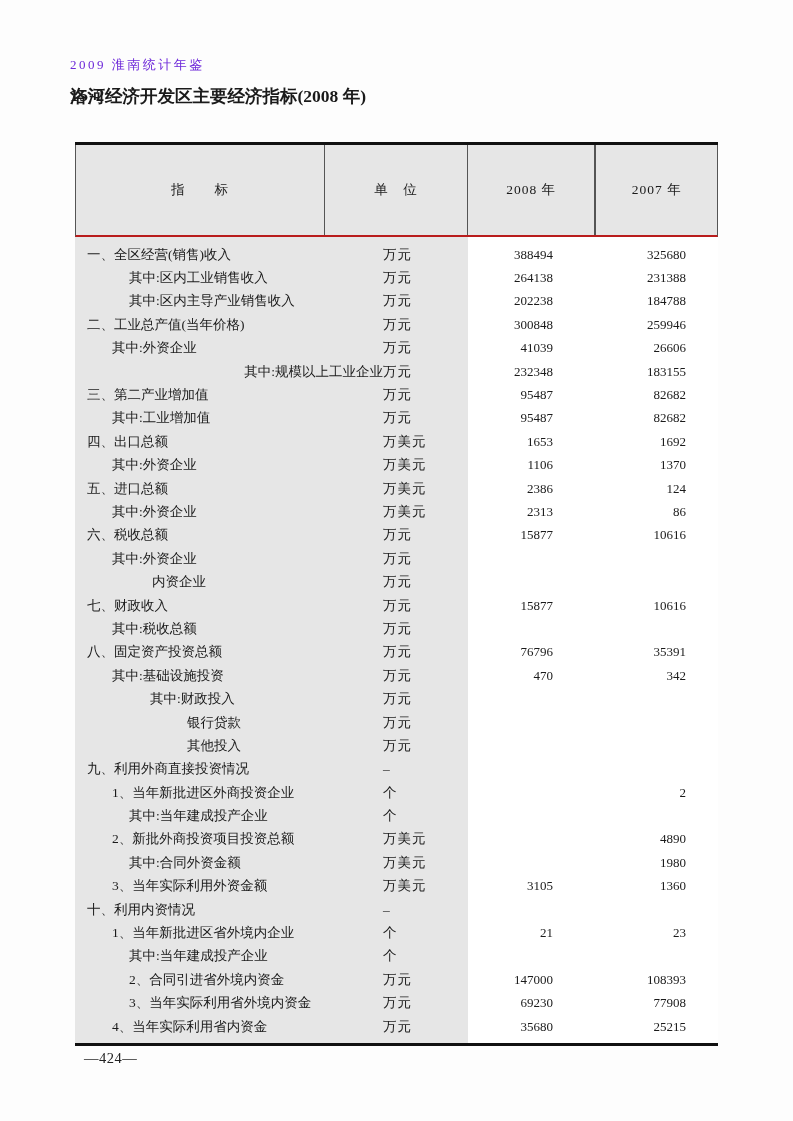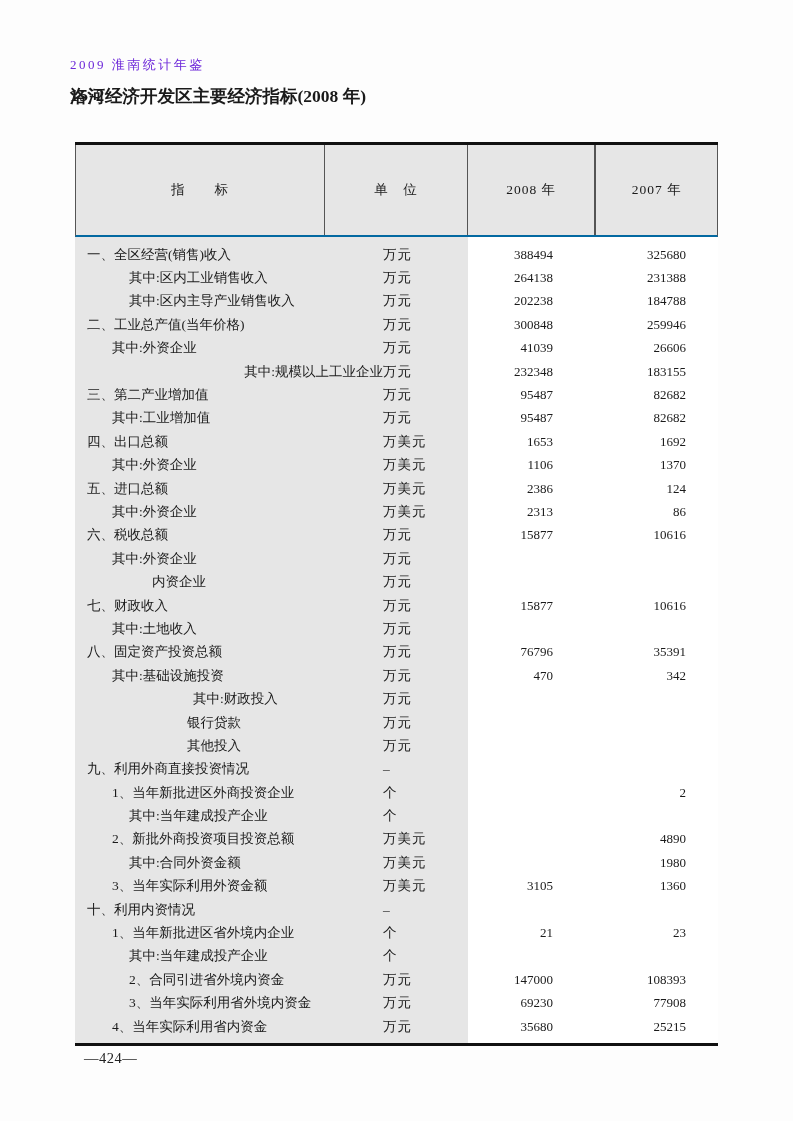--- a/index.html
+++ b/index.html
@@ -25,21 +25,21 @@
   .title {
     position:absolute; left:0; right:55px; text-align:left;
     font-size:17.5px; font-weight:bold;
   }
   .stat-table {
     position:absolute; left:75px; top:142px; width:643px;
     border-top:3.5px solid #111; border-bottom:3.5px solid #111;
   }
   .thead {
     display:flex; height:92px; background:#e6e6e6;
-    border-bottom:2px solid #0369a1;
+    border-bottom:2px solid #b91c1c;
     border-left:1.5px solid #555; border-right:1.5px solid #555;
   }
   .th {
     display:flex; align-items:center; justify-content:center;
     font-size:13.5px; border-right:1.5px solid #555; letter-spacing:1px;
   }
   .th:last-child { border-right:none; }
   .th.c1 { width:250px; }
   .th.c2 { width:143px; }
   .th.c3 { width:129px; border-right-width:2px; }
@@ -185,42 +185,42 @@
   </div>
 
   <div class="row">
     <div class="c name" style="padding-left: 12px;">七、财政收入</div>
     <div class="c unit">万元</div>
     <div class="c v2008">15877</div>
     <div class="c v2007">10616</div>
   </div>
 
   <div class="row">
-    <div class="c name" style="padding-left: 37px;">其中:土地收入</div>
+    <div class="c name" style="padding-left: 37px;">其中:税收总额</div>
     <div class="c unit">万元</div>
     <div class="c v2008"></div>
     <div class="c v2007"></div>
   </div>
 
   <div class="row">
     <div class="c name" style="padding-left: 12px;">八、固定资产投资总额</div>
     <div class="c unit">万元</div>
     <div class="c v2008">76796</div>
     <div class="c v2007">35391</div>
   </div>
 
   <div class="row">
     <div class="c name" style="padding-left: 37px;">其中:基础设施投资</div>
     <div class="c unit">万元</div>
     <div class="c v2008">470</div>
     <div class="c v2007">342</div>
   </div>
 
   <div class="row">
-    <div class="c name" style="padding-left: 118px;">其中:财政投入</div>
+    <div class="c name" style="padding-left: 75px;">其中:财政投入</div>
     <div class="c unit">万元</div>
     <div class="c v2008"></div>
     <div class="c v2007"></div>
   </div>
 
   <div class="row">
     <div class="c name" style="padding-left: 112px;">银行贷款</div>
     <div class="c unit">万元</div>
     <div class="c v2008"></div>
     <div class="c v2007"></div>

